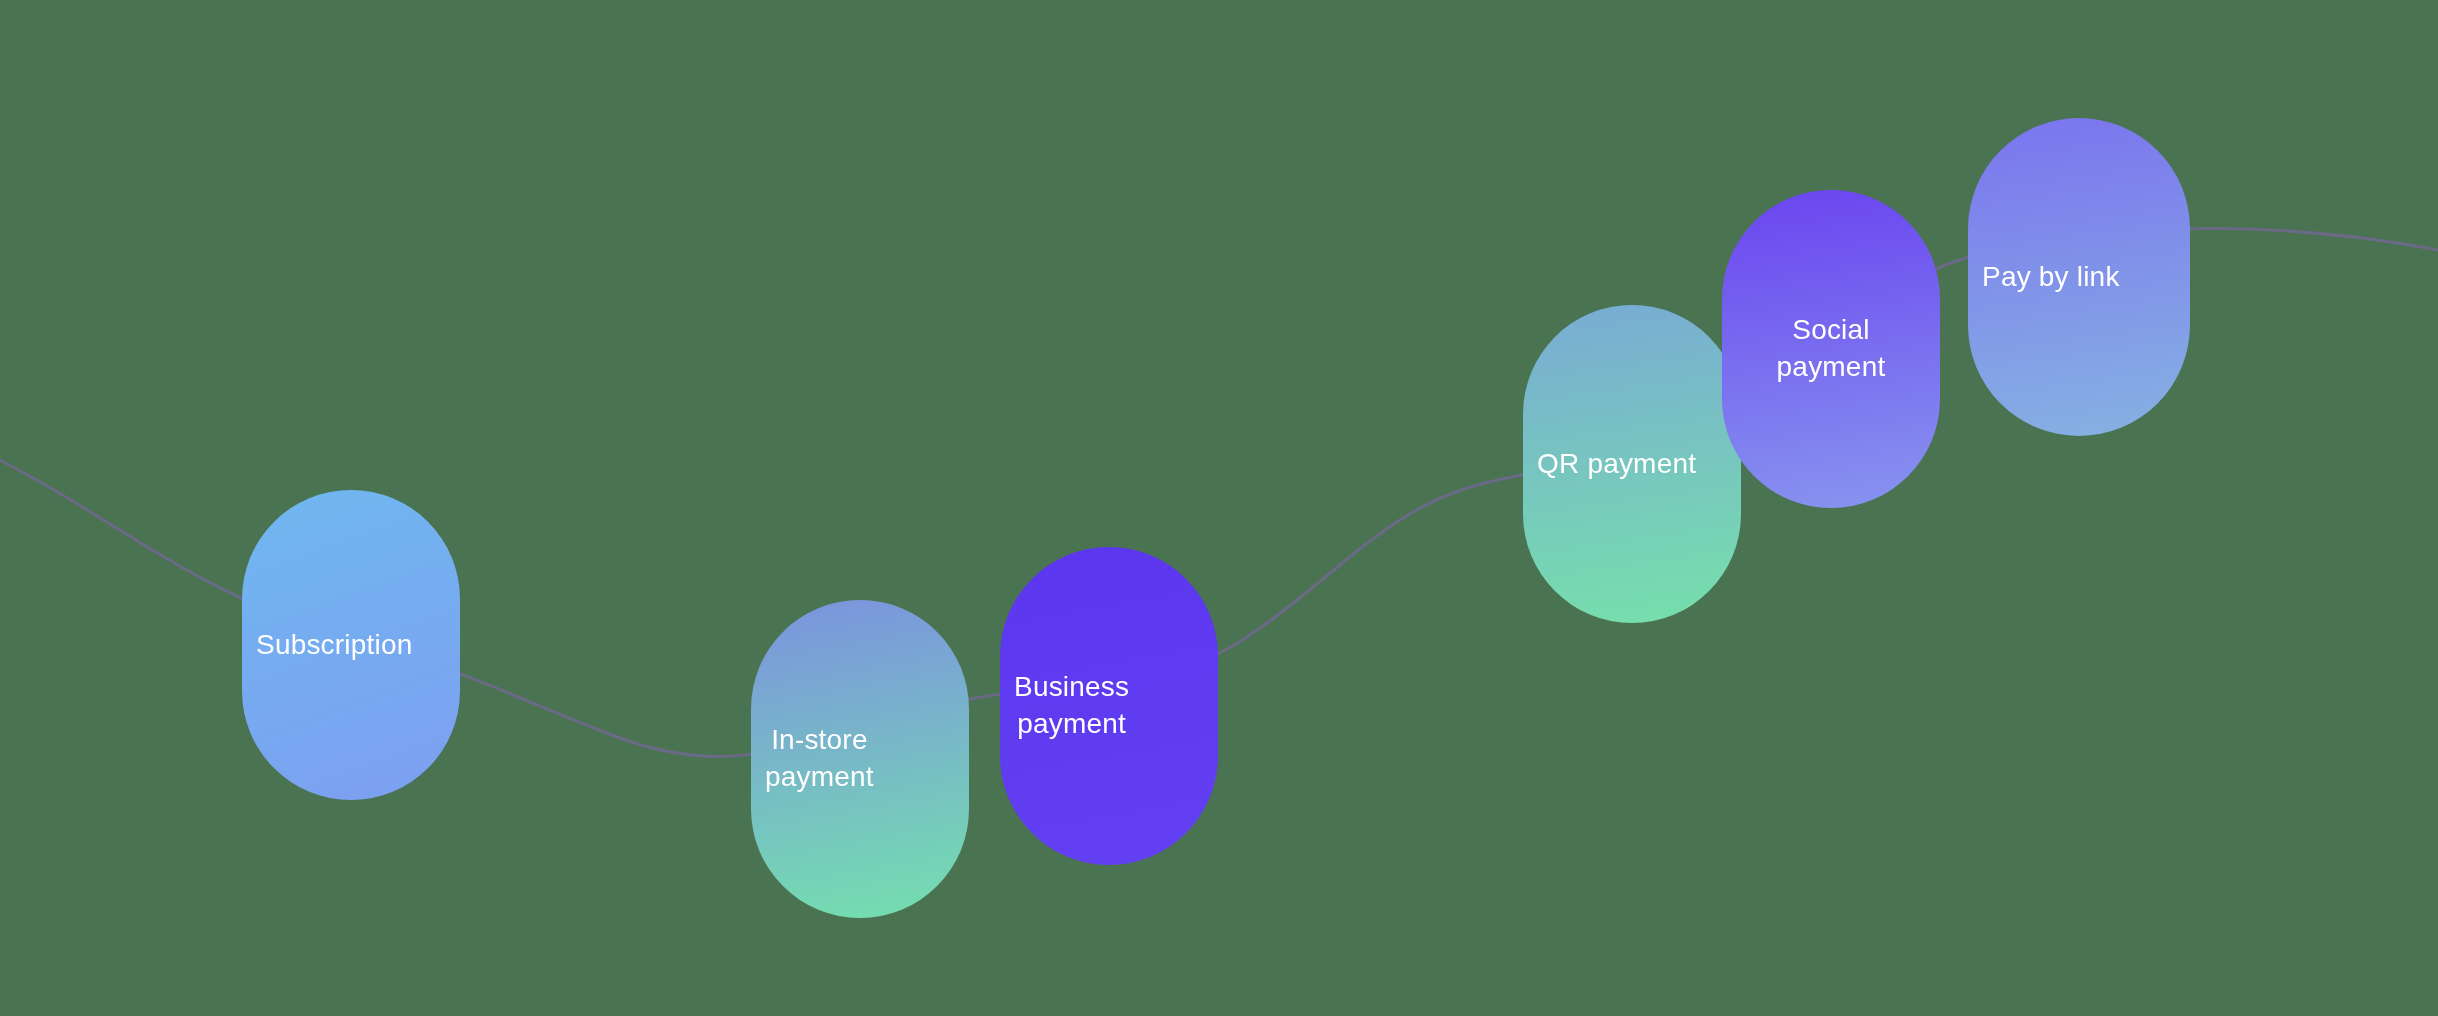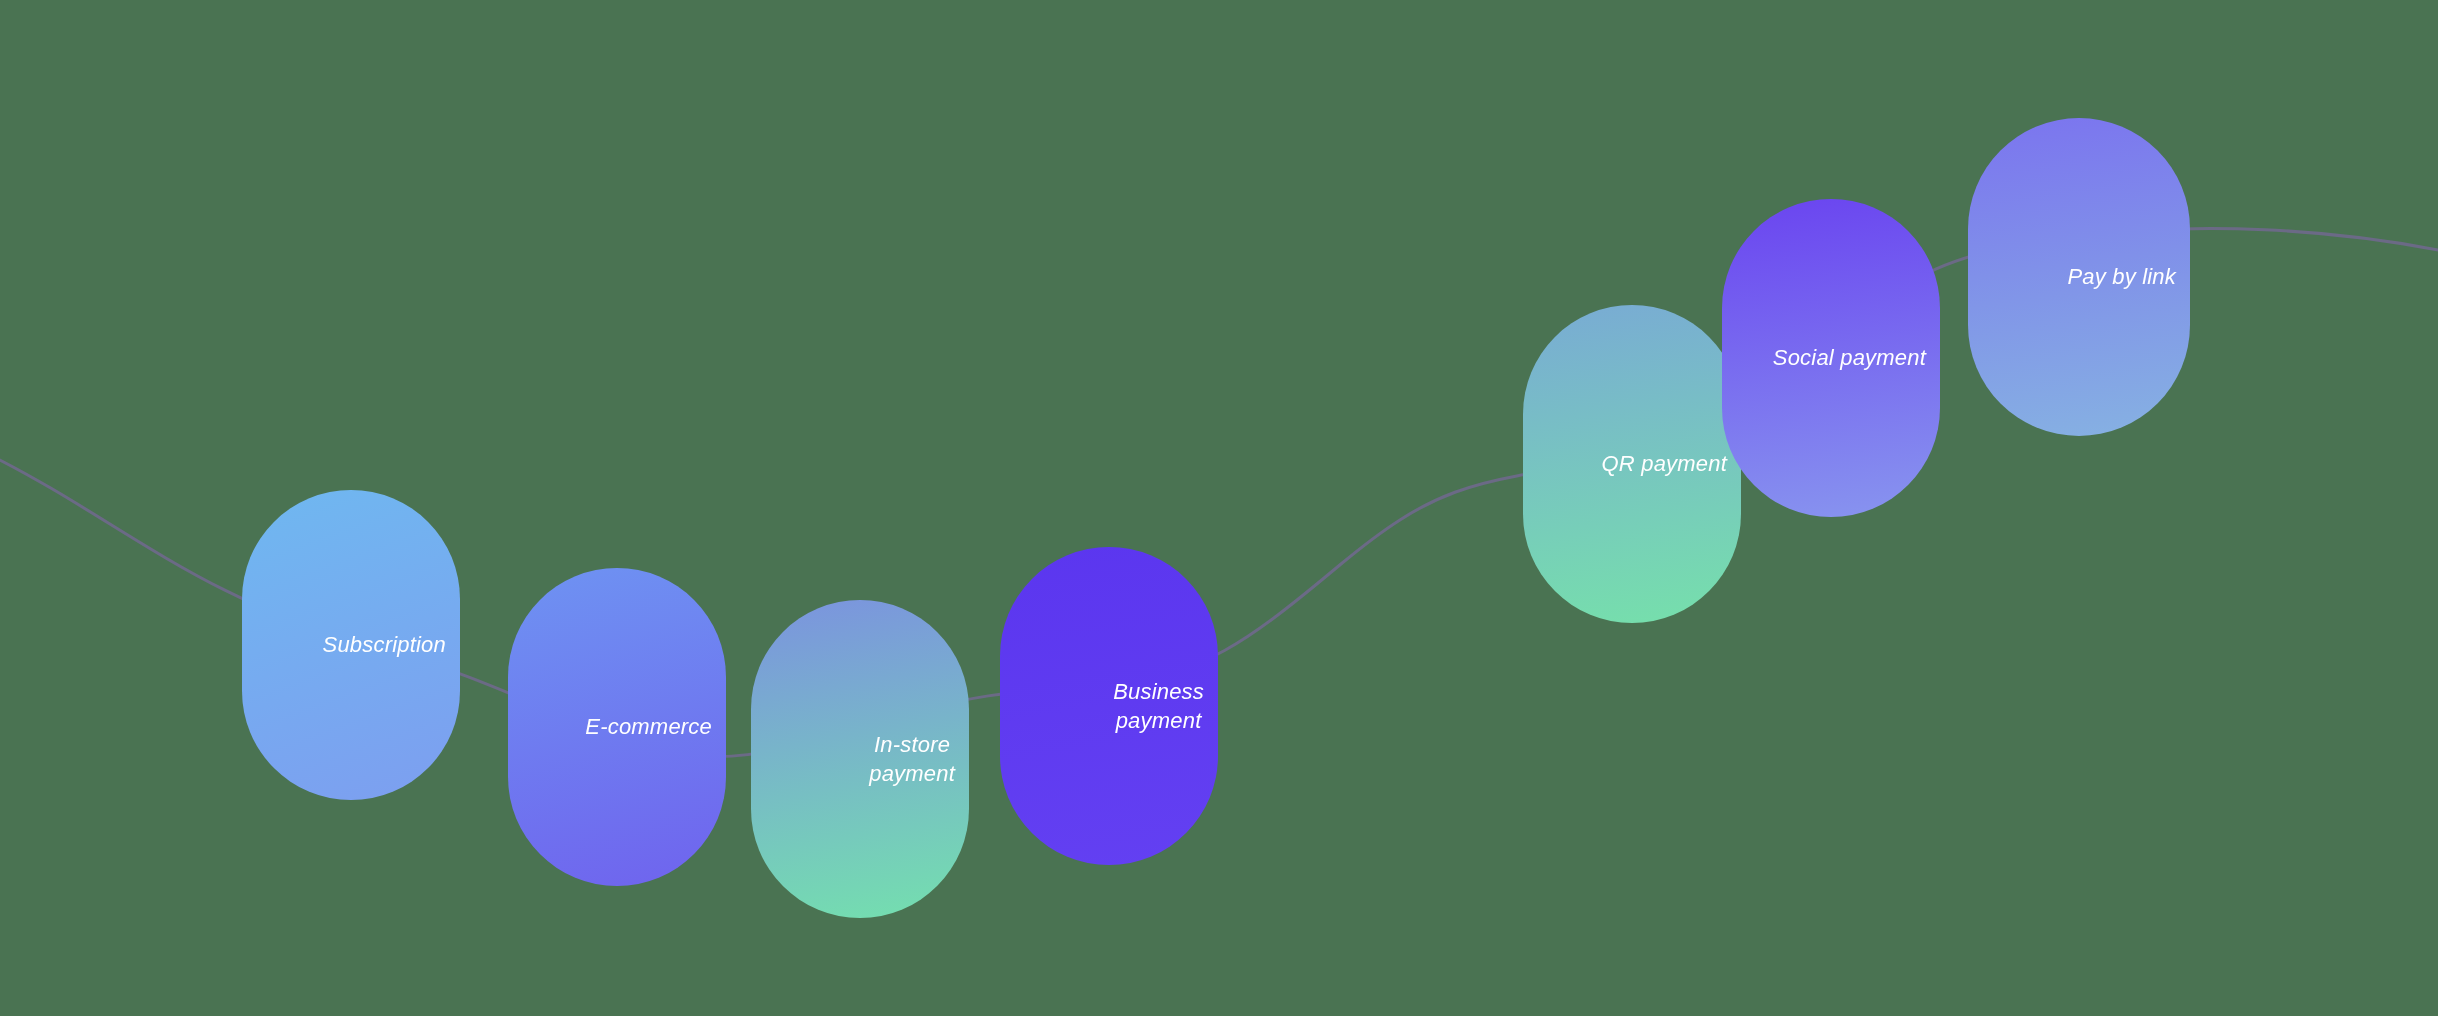--- a/index.html
+++ b/index.html
@@ -10,31 +10,30 @@
     overflow:hidden;
     position:relative;
   }
   #stage{position:absolute;inset:0;width:2438px;height:1016px;}
   .connector-layer{position:absolute;inset:0;width:2438px;height:1016px;pointer-events:none;}
   .pill{
     position:absolute;
     border-radius:9999px;
     display:flex;
     align-items:center;
-    justify-content:flex-end;
+    justify-content:flex-start;
     text-align:center;
     color:#ffffff;
-    font-size:22px;
+    font-size:28px;
     font-weight:400;
     line-height:1.32;
     letter-spacing:.2px;
     box-sizing:border-box;
     padding:0 14px;
     white-space:pre-line;
-    font-style:italic;
   }
   .pill-label{display:block;}
 </style>
 </head>
 <body style="background: rgb(74, 115, 82); width: 2438px; height: 1016px;">
 
 <div id="stage">
 
   <svg class="connector-layer" viewBox="0 0 2438 1016" preserveAspectRatio="none">
     <path id="connector-path" fill="none" stroke="#6b6a86" stroke-width="3" stroke-linecap="round" d="M -10,455 C 120,520 200,600 370,645
@@ -45,40 +44,37 @@
              C 1430,490 1470,480 1599,464
              C 1700,452 1760,430 1831,349
              C 1900,272 1960,250 2079,236
              C 2200,222 2330,228 2448,252"></path>
   </svg>
 
   <div class="pill" style="left: 242px; top: 490px; width: 218px; height: 310px; background: linear-gradient(160deg, rgb(111, 184, 240) 0%, rgb(125, 158, 240) 100%); color: rgb(255, 255, 255);">
     <span class="pill-label">Subscription</span>
   </div>
 
-  <div class="pill" style="left: 508px; top: 568px; width: 218px; height: 318px; background: linear-gradient(165deg, rgb(110, 147, 242) 0%, rgb(111, 99, 238) 100%); color: rgb(255, 255, 255);">
-    <span class="pill-label">E-commerce</span>
-  </div>
 
   <div class="pill" style="left: 751px; top: 600px; width: 218px; height: 318px; background: linear-gradient(170deg, rgb(123, 147, 223) 0%, rgb(116, 224, 174) 100%); color: rgb(255, 255, 255);">
     <span class="pill-label">In-store
 payment</span>
   </div>
 
   <div class="pill" style="left: 1000px; top: 547px; width: 218px; height: 318px; background: linear-gradient(170deg, rgb(91, 54, 239) 0%, rgb(99, 64, 242) 100%); color: rgb(255, 255, 255);">
     <span class="pill-label">Business
 payment</span>
   </div>
 
 
   <div class="pill" style="left: 1523px; top: 305px; width: 218px; height: 318px; background: linear-gradient(172deg, rgb(121, 171, 212) 0%, rgb(118, 224, 171) 100%); color: rgb(255, 255, 255);">
     <span class="pill-label">QR payment</span>
   </div>
 
-  <div class="pill" style="left: 1722px; top: 199px; width: 218px; height: 318px; background: linear-gradient(172deg, rgb(106, 68, 240) 0%, rgb(136, 149, 239) 100%); color: rgb(255, 255, 255);">
+  <div class="pill" style="left: 1722px; top: 190px; width: 218px; height: 318px; background: linear-gradient(172deg, rgb(106, 68, 240) 0%, rgb(136, 149, 239) 100%); color: rgb(255, 255, 255);">
     <span class="pill-label">Social payment</span>
   </div>
 
   <div class="pill" style="left: 1968px; top: 118px; width: 222px; height: 318px; background: linear-gradient(172deg, rgb(123, 116, 239) 0%, rgb(134, 178, 226) 100%); color: rgb(255, 255, 255);">
     <span class="pill-label">Pay by link</span>
   </div>
 
 </div>
 
 </body></html>

